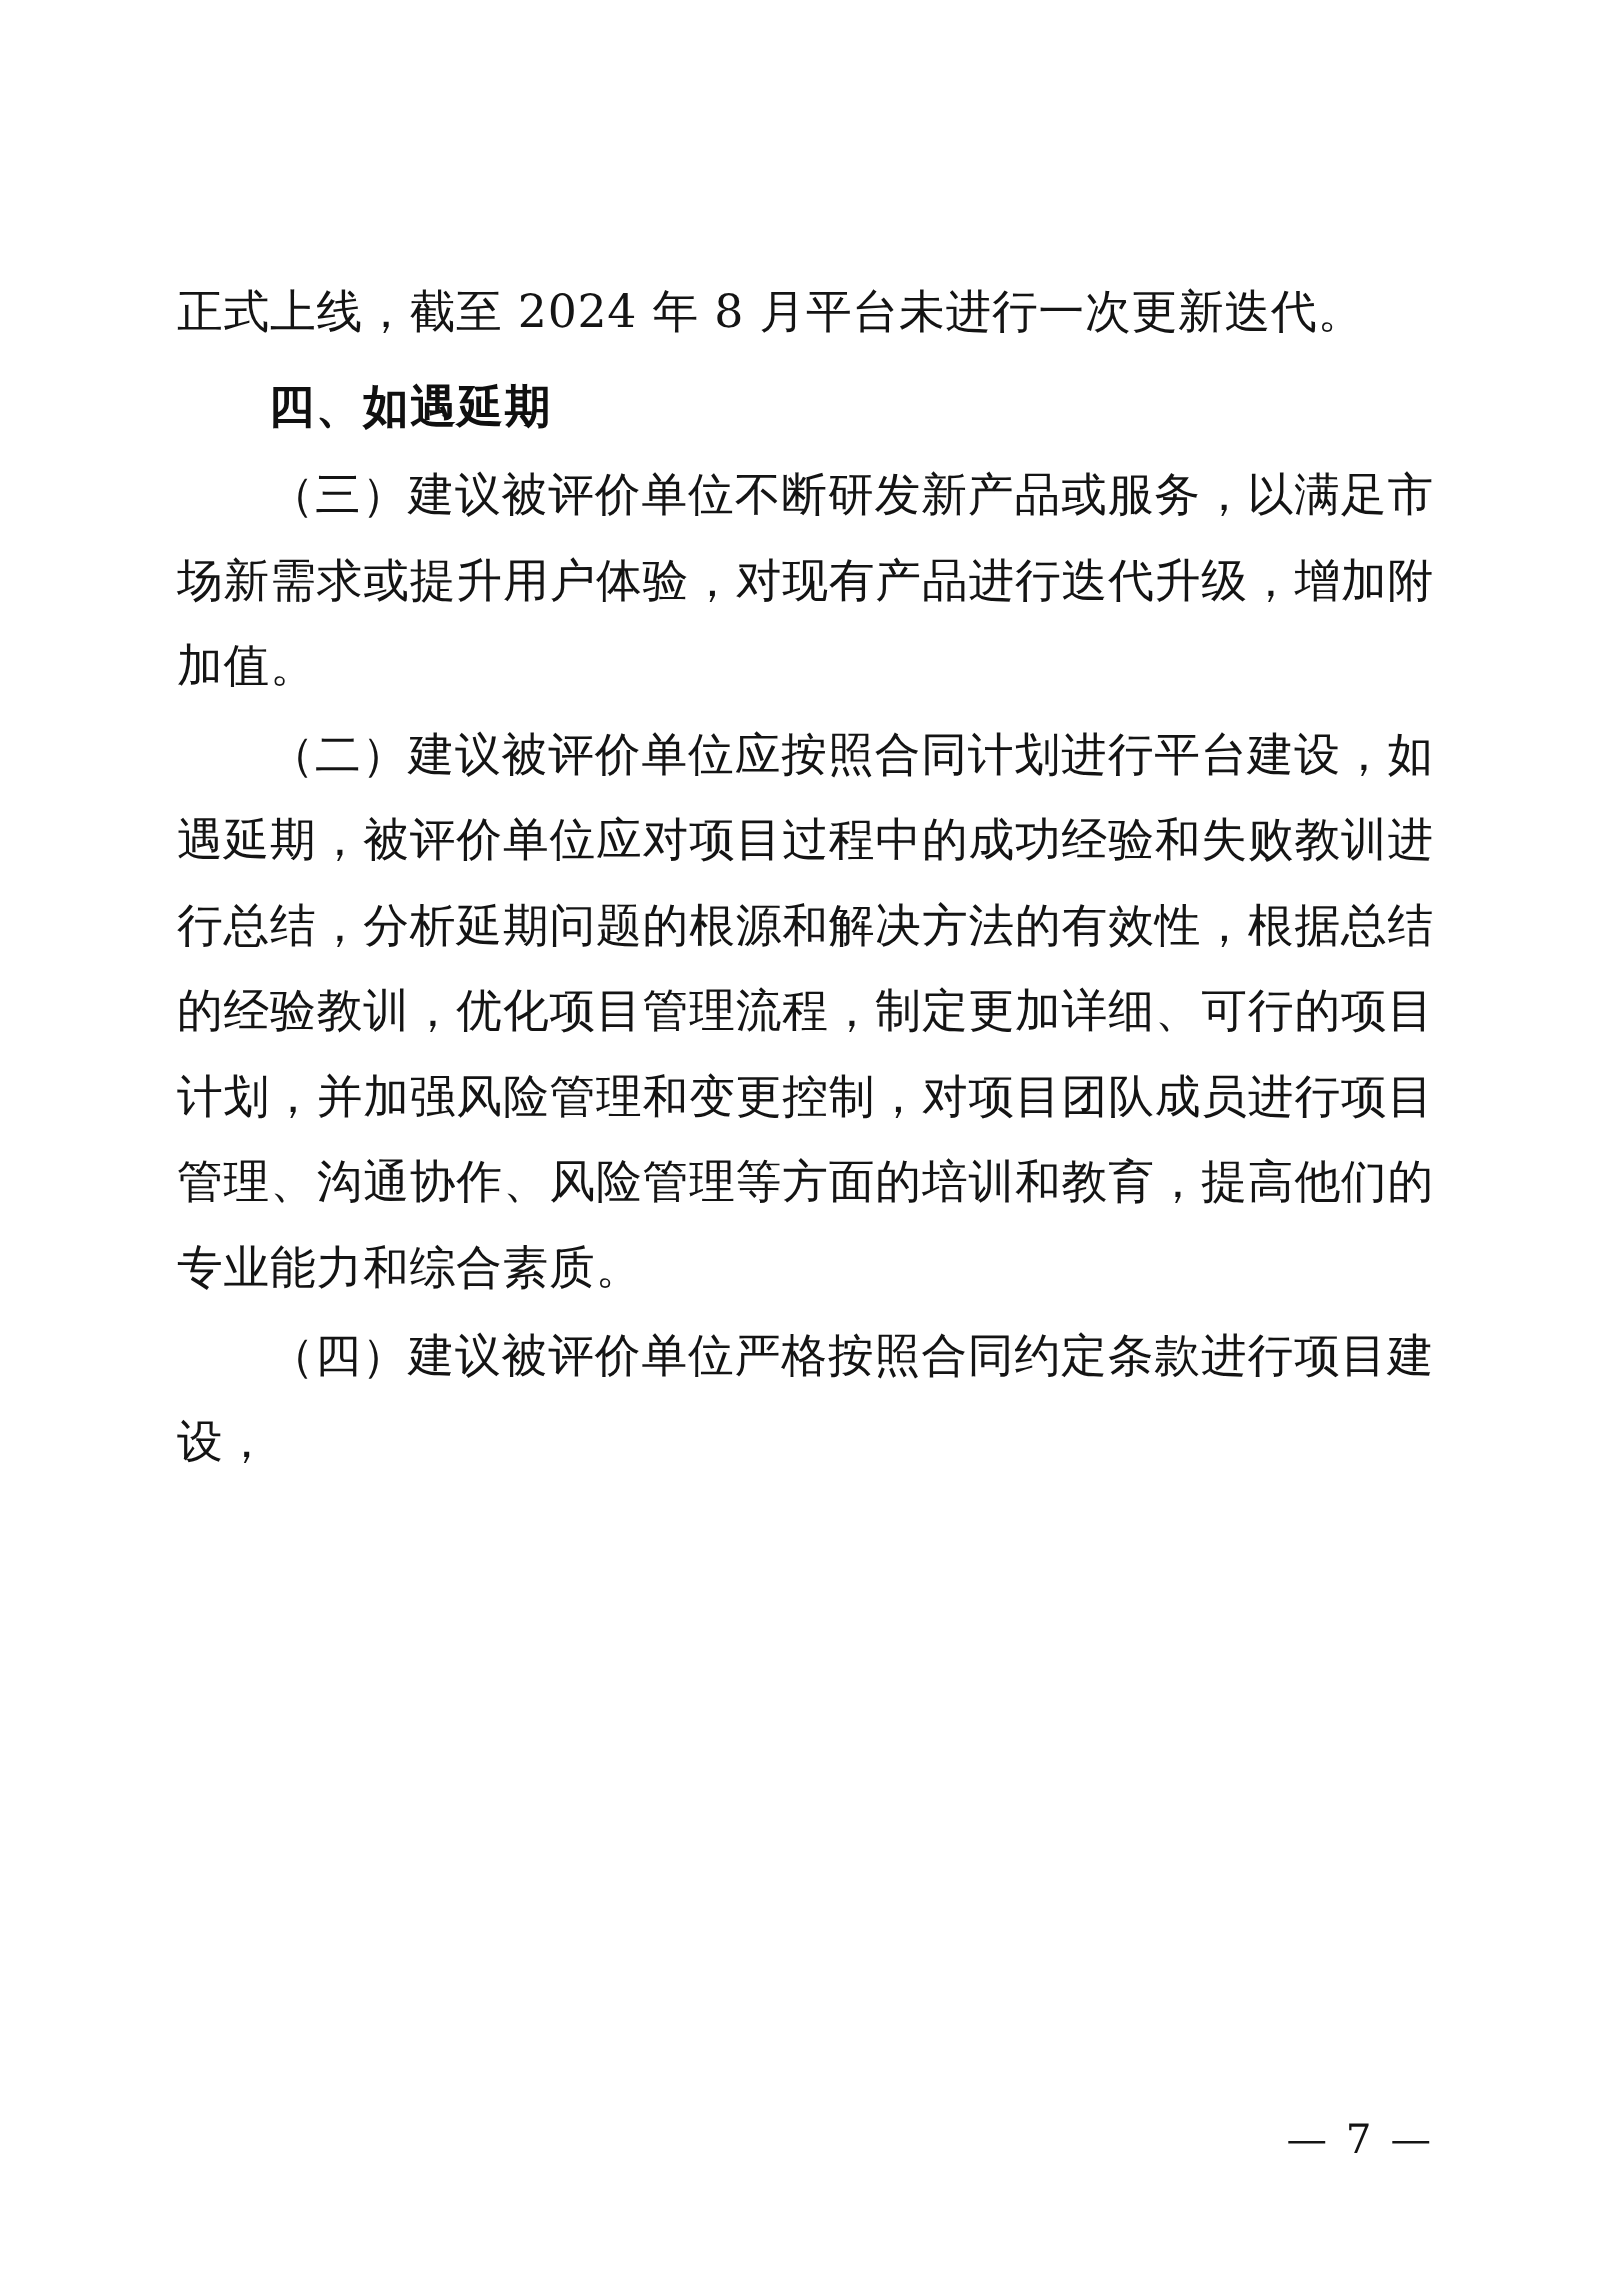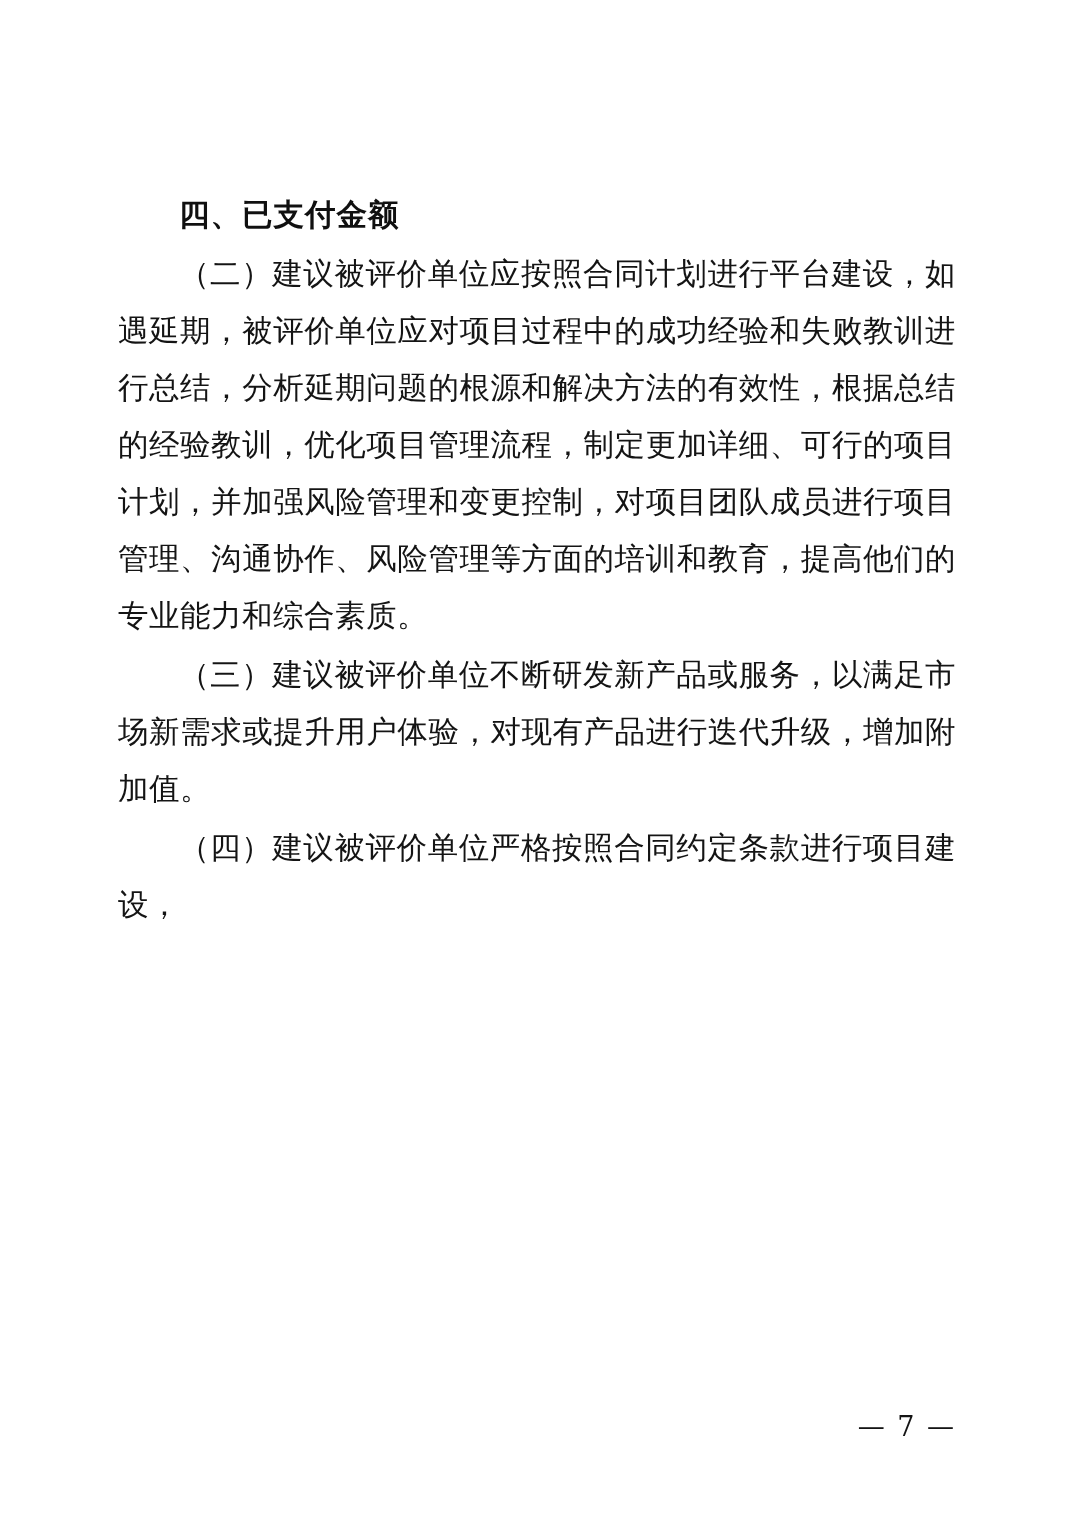--- a/index.html
+++ b/index.html
@@ -57,27 +57,28 @@
     color: #141414;
     font-family: "DejaVu Serif", "Liberation Serif", serif;
   }
 </style>
 </head>
 <body>
 
 <div class="page">
   <div class="doc-body">
 
+    <p class="para">正式上线，截至 2024 年 8 月平台未进行一次更新迭代。</p>
 
 
-    <h2 class="section-heading">四、已支付金额</h2>
+    <h2 class="section-heading">四、如遇延期</h2>
 
 
+    <p class="para indent">（三）建议被评价单位不断研发新产品或服务，以满足市场新需求或提升用户体验，对现有产品进行迭代升级，增加附加值。</p>
+
     <p class="para indent">（二）建议被评价单位应按照合同计划进行平台建设，如遇延期，被评价单位应对项目过程中的成功经验和失败教训进行总结，分析延期问题的根源和解决方法的有效性，根据总结的经验教训，优化项目管理流程，制定更加详细、可行的项目计划，并加强风险管理和变更控制，对项目团队成员进行项目管理、沟通协作、风险管理等方面的培训和教育，提高他们的专业能力和综合素质。</p>
-
-    <p class="para indent">（三）建议被评价单位不断研发新产品或服务，以满足市场新需求或提升用户体验，对现有产品进行迭代升级，增加附加值。</p>
 
     <p class="para indent">（四）建议被评价单位严格按照合同约定条款进行项目建设，</p>
 
   </div>
 
   <div class="page-number">— 7 —</div>
 </div>
 
 </body></html>

